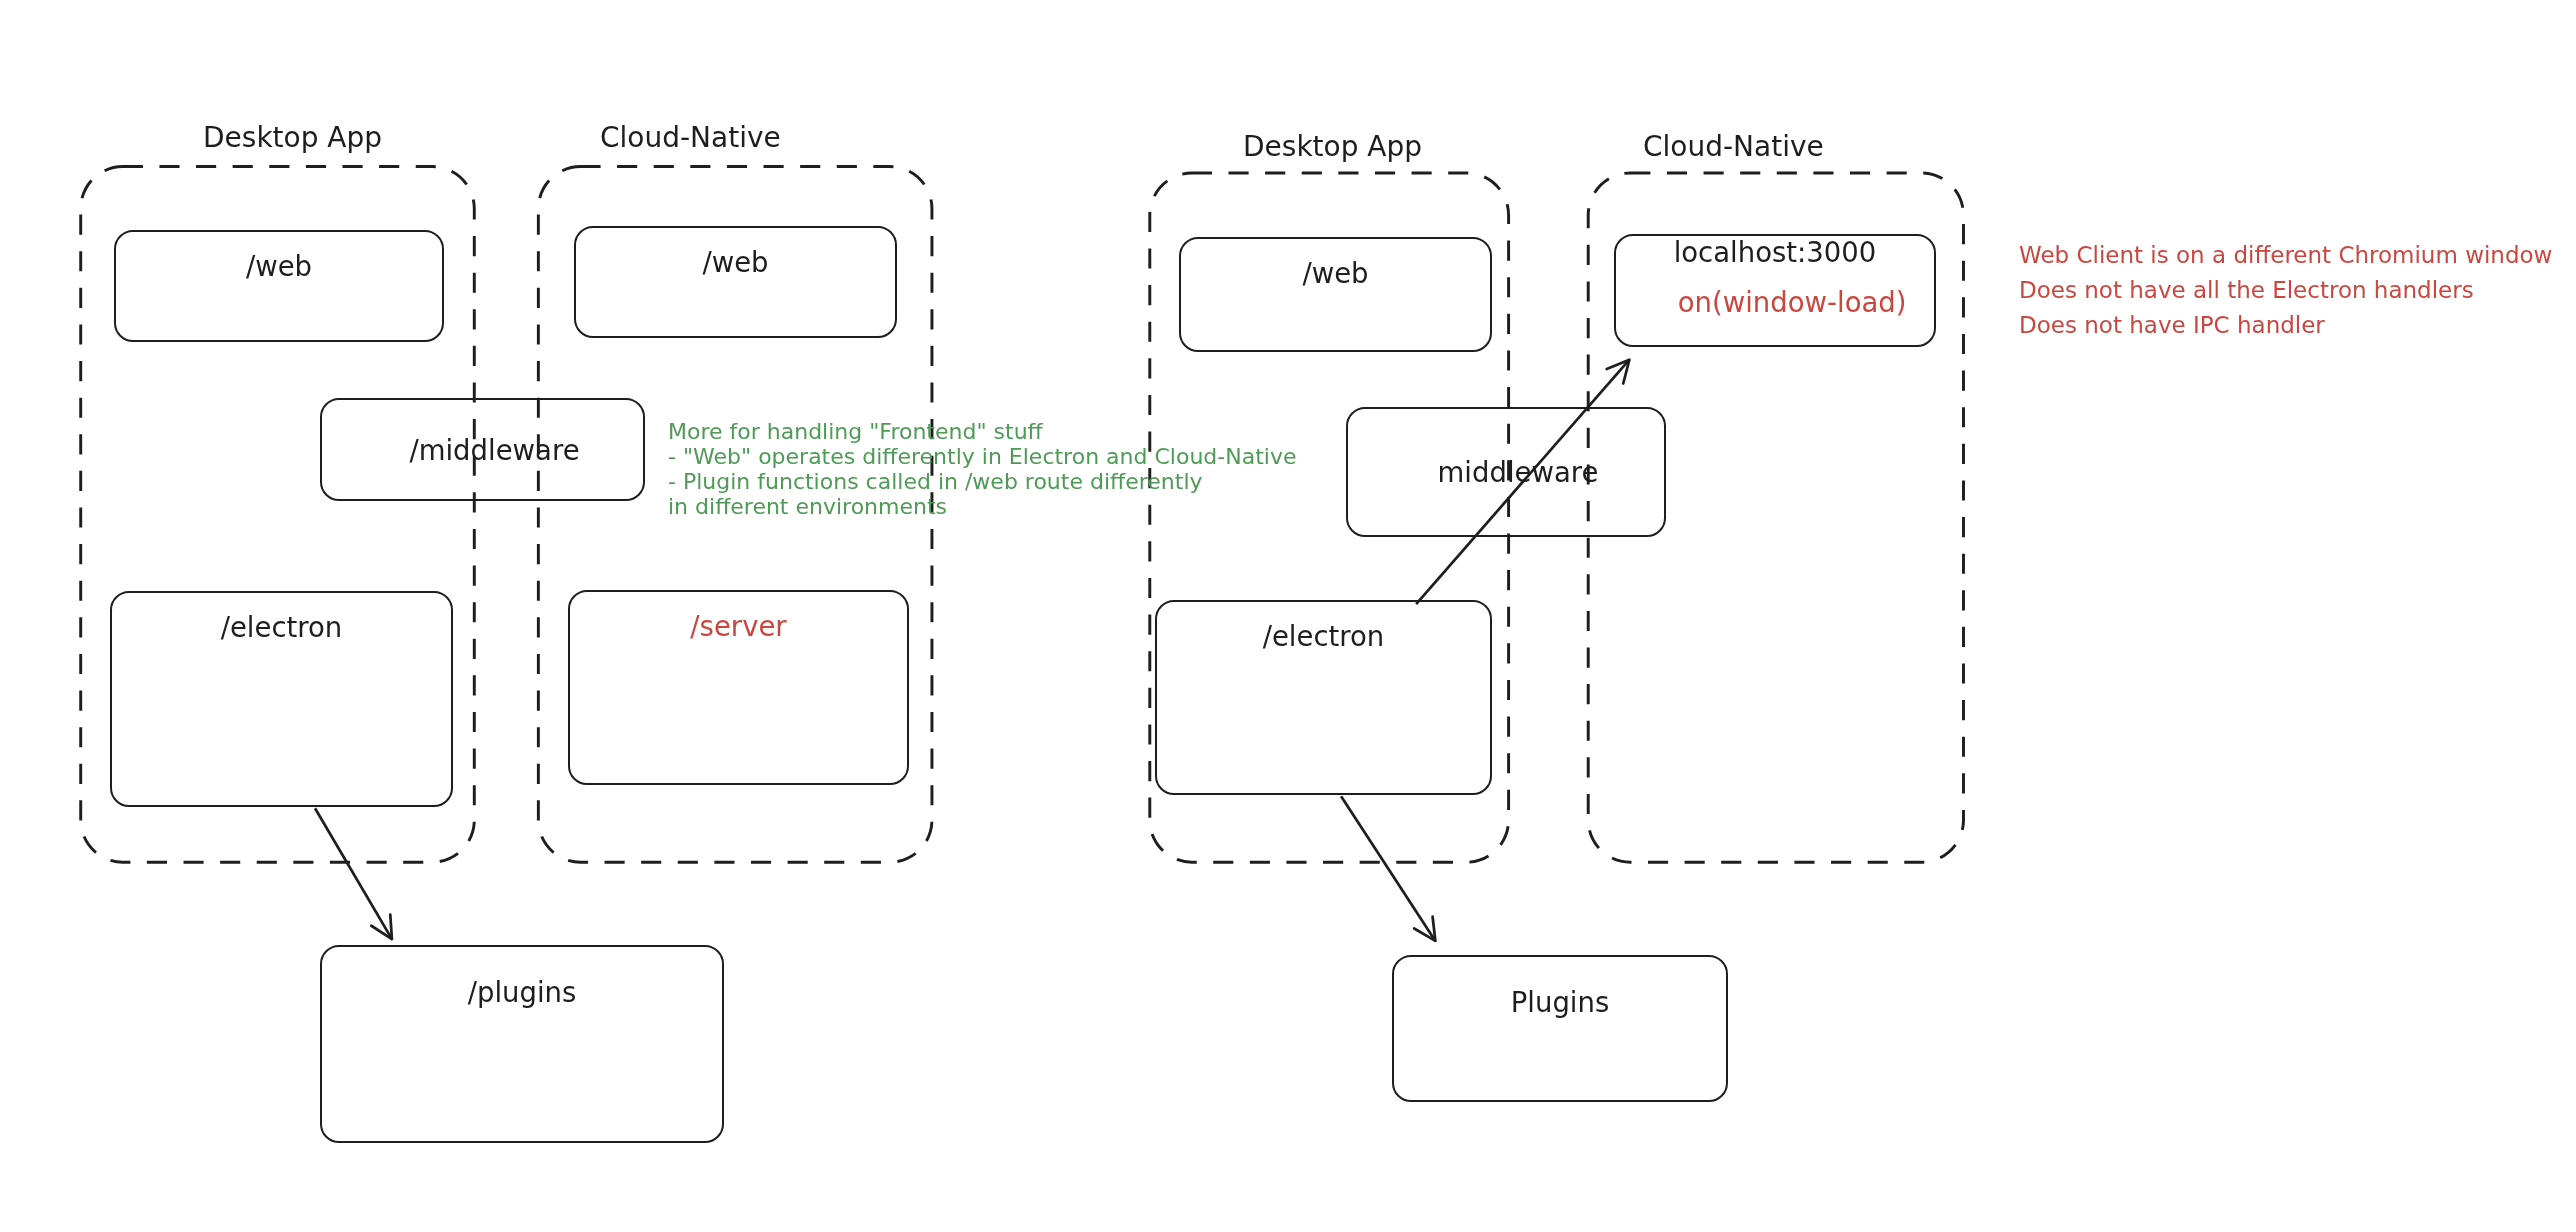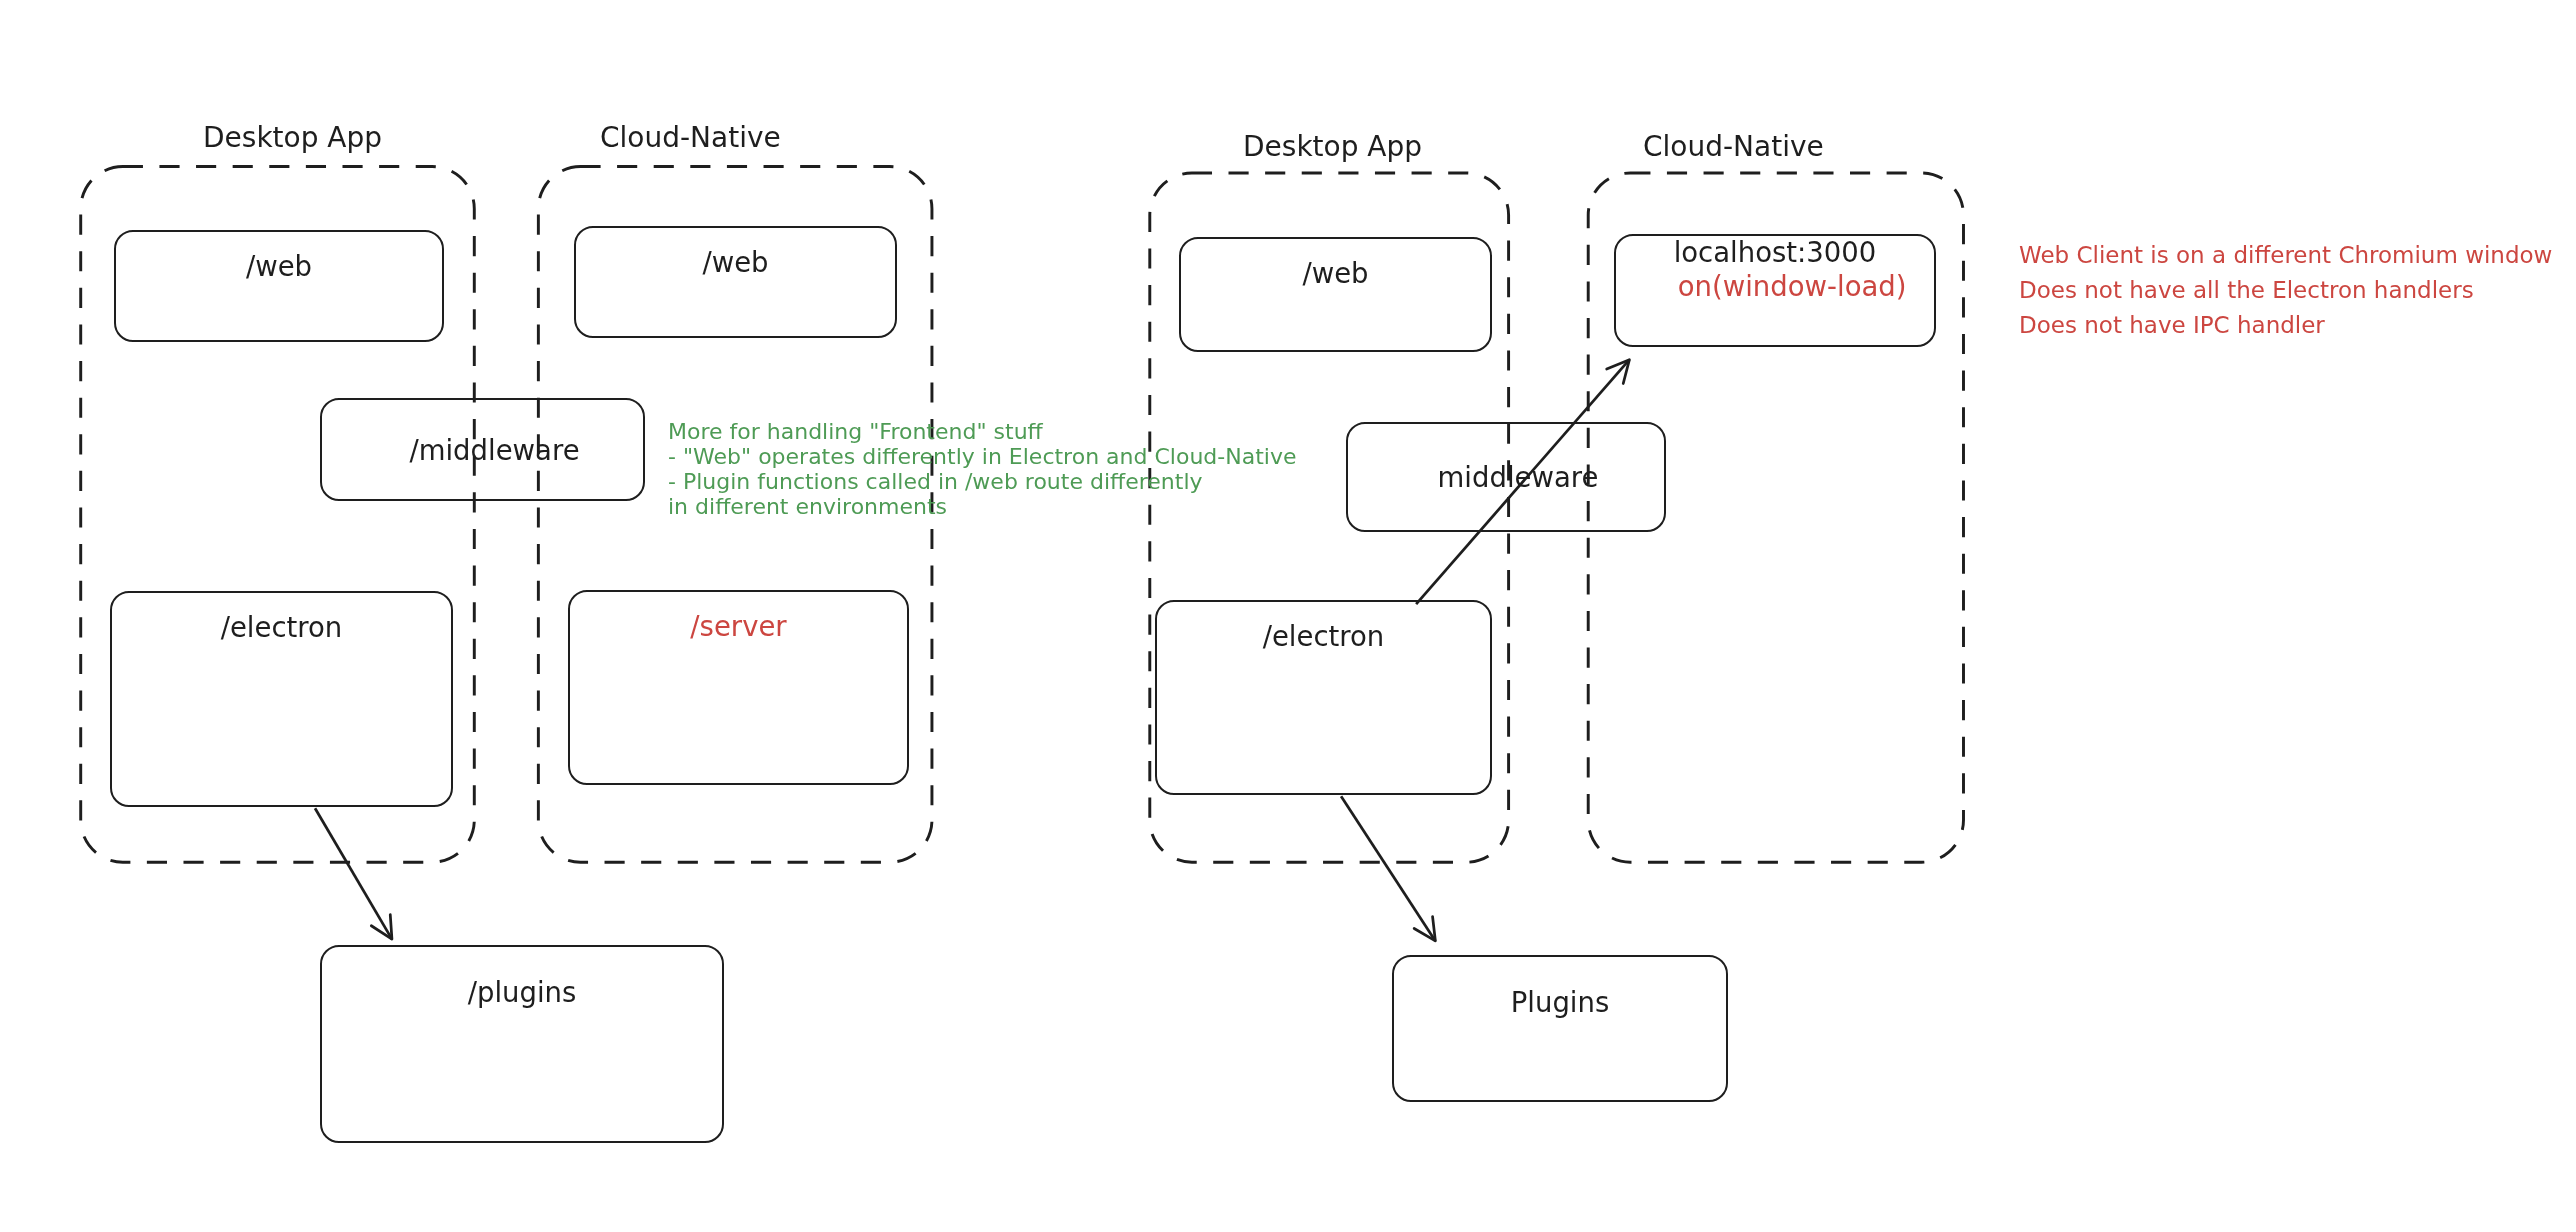--- a/index.html
+++ b/index.html
@@ -47,21 +47,21 @@
     color:#cc4640;
     font-size:23px;
     line-height:35px;
   }
   .localhost-title{
     display:block;
     font-size:26.5px;
   }
   .localhost-sub{
     display:block;
-    margin-top:2px;
+    margin-top:18px;
     padding-right:27.5px;
     text-align:right;
     font-size:24px;
   }
   .plugins-label .label{padding-top:29px;}
 </style>
 </head>
 <body>
 
 <div class="canvas">
@@ -124,21 +124,21 @@
 
   <div class="box pad-top" style="left:1179px;top:237px;width:313px;height:115px;">
     <span class="label">/web</span>
   </div>
 
   <div class="box" style="left:1614px;top:234px;width:322px;height:113px;">
     <span class="label localhost-title">localhost:3000</span>
     <span class="label localhost-sub red-text">on(window-load)</span>
   </div>
 
-  <div class="box v-center" style="left:1346px;top:422px;width:320px;height:110px;">
+  <div class="box v-center" style="left:1346px;top:407px;width:320px;height:130px;">
     <span class="label">middleware</span>
   </div>
 
   <div class="box pad-top" style="left:1155px;top:600px;width:337px;height:195px;">
     <span class="label">/electron</span>
   </div>
 
   <div class="box plugins-label" style="left:1392px;top:955px;width:336px;height:147px;">
     <span class="label">Plugins</span>
   </div>

